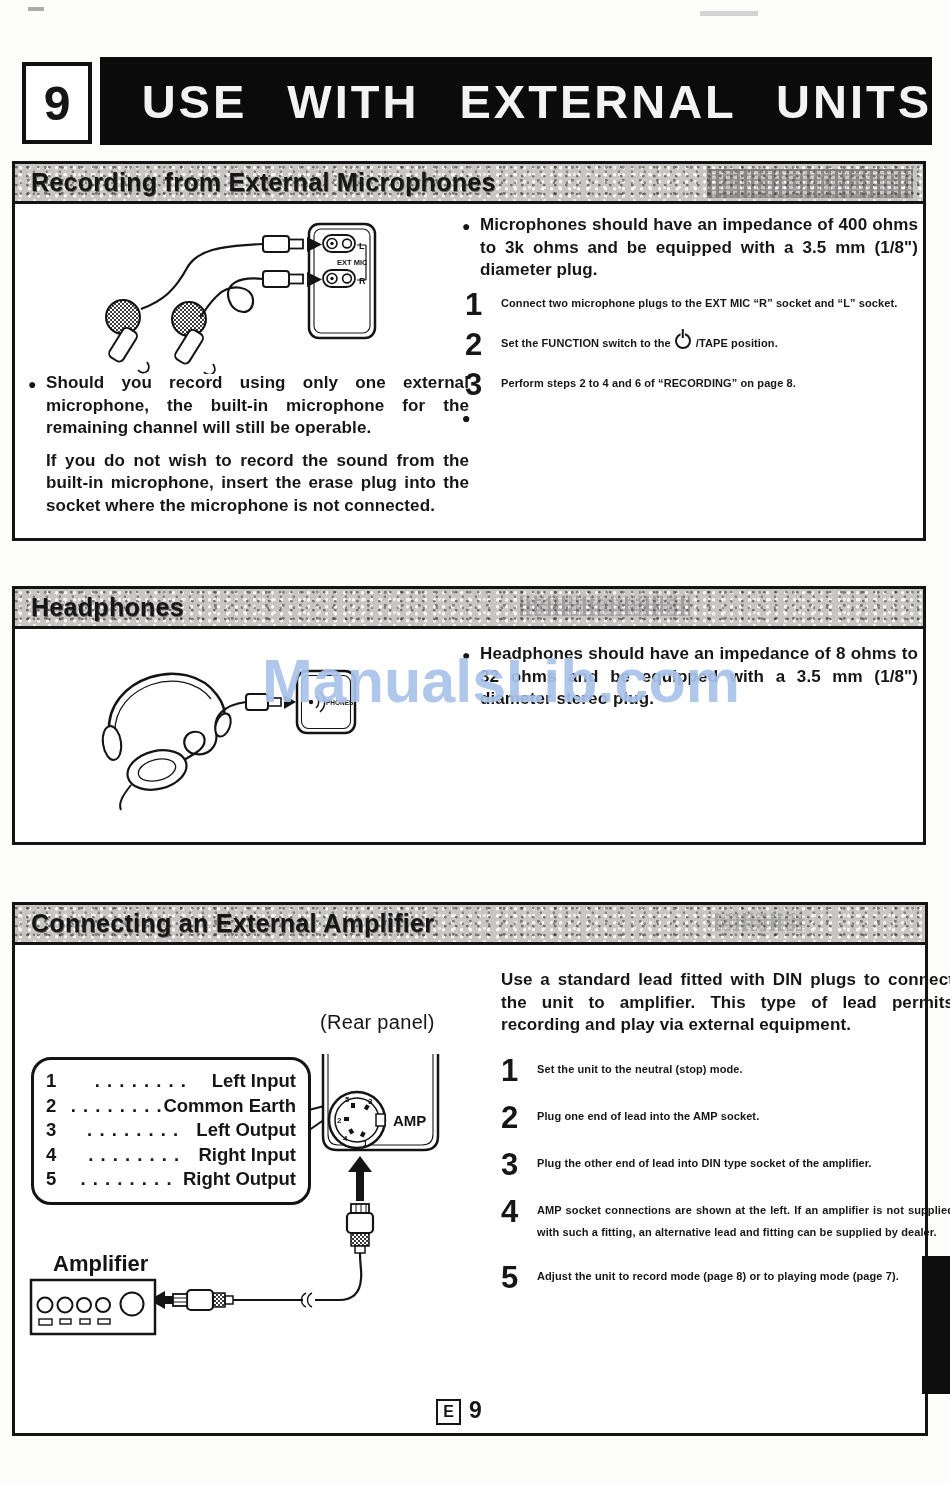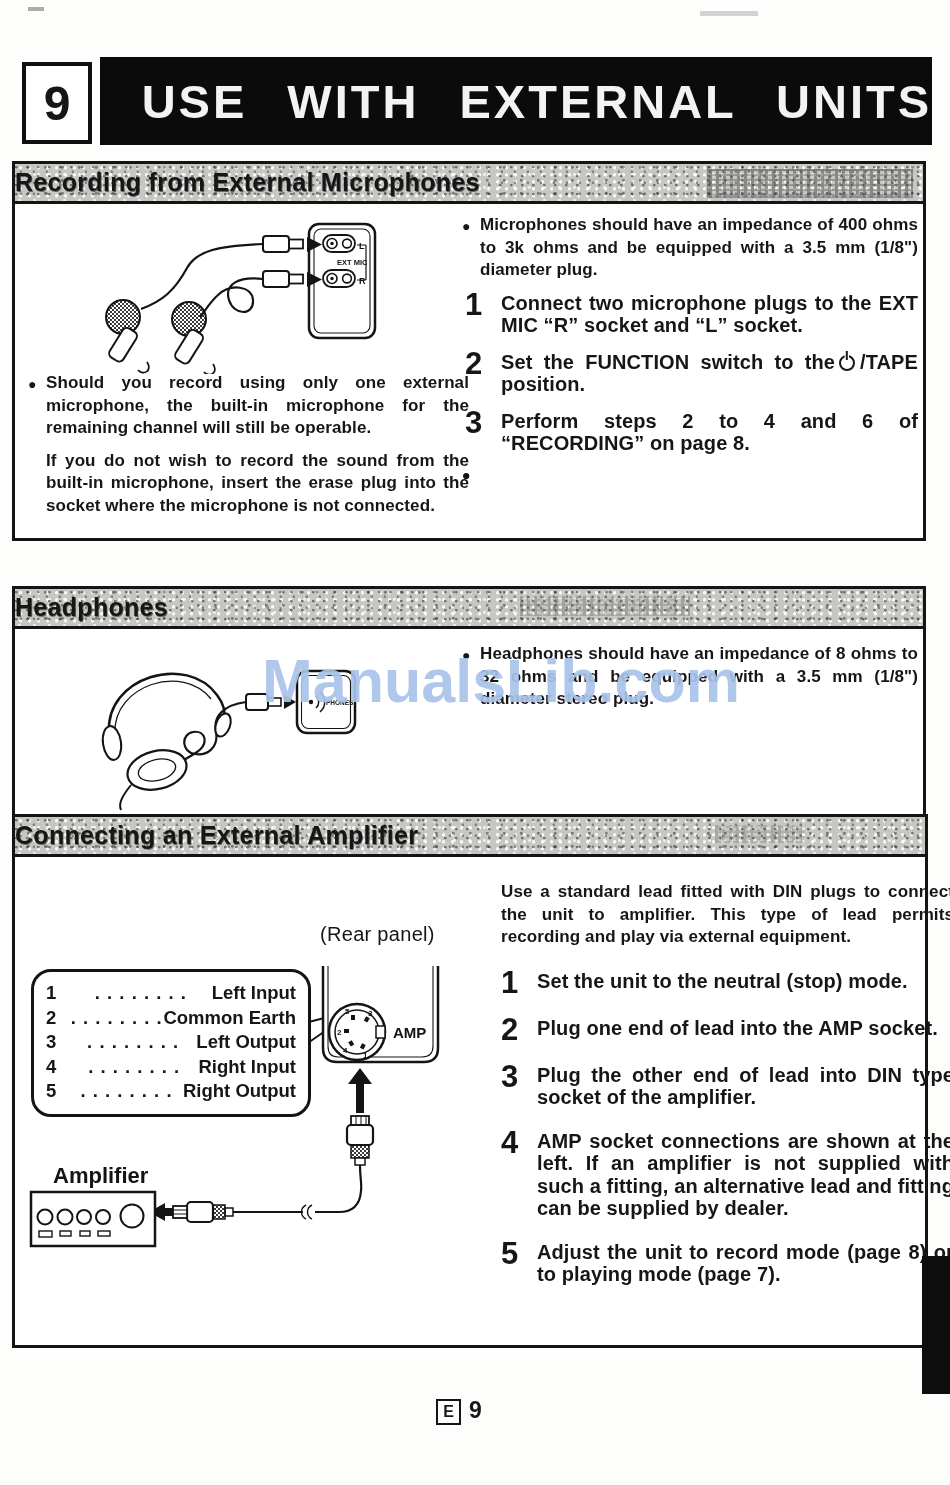--- a/index.html
+++ b/index.html
@@ -10,33 +10,33 @@
   .chapter-box{position:absolute;left:22px;top:62px;width:62px;height:74px;border:4px solid #101010;
                display:flex;align-items:center;justify-content:center;font-size:48px;font-weight:bold;background:#fff;}
   .title-bar{position:absolute;left:100px;top:57px;width:832px;height:88px;background:#0b0b0b;color:#f3f3f3;
              display:flex;align-items:center;justify-content:flex-end;font-size:47px;font-weight:bold;
              letter-spacing:3px;word-spacing:24px;}
 
   
   .section{position:absolute;left:12px;width:908px;border:3px solid #141414;background:#fff;}
   #sec-recording{top:161px;height:374px;}
   #sec-headphones{top:586px;height:253px;}
-  #sec-amplifier{top:814px;height:528px;width:910px;}
+  #sec-amplifier{top:902px;height:528px;width:910px;}
 
   .band{position:relative;height:37px;border-bottom:3px solid #141414;
         background-color:#c7c6c2;
         background-image:
           radial-gradient(circle at 12% 35%, rgba(40,40,40,.55) 0 1px, transparent 1.6px),
           radial-gradient(circle at 45% 70%, rgba(60,60,60,.5) 0 1px, transparent 1.6px),
           radial-gradient(circle at 78% 25%, rgba(30,30,30,.45) 0 1.2px, transparent 1.8px),
           radial-gradient(circle at 62% 55%, rgba(255,255,255,.85) 0 1.4px, transparent 2px),
           radial-gradient(circle at 30% 80%, rgba(255,255,255,.7) 0 1.2px, transparent 1.8px);
         background-size:11px 9px,13px 11px,17px 13px,9px 7px,15px 13px;
         display:flex;align-items:center;}
-  .band-title{font-size:25px;font-weight:bold;letter-spacing:.3px;
+  .band-title{margin-left:16px;font-size:25px;font-weight:bold;letter-spacing:.3px;
               text-shadow:.8px .8px 0 rgba(20,20,20,.55);white-space:nowrap;}
   .noise{position:absolute;opacity:.5;filter:blur(.7px);
          background:repeating-linear-gradient(90deg,#4c4c4c 0 3px,transparent 3px 7px),
                     repeating-linear-gradient(0deg,#6a6a6a 0 2px,transparent 2px 5px);}
   #sec-recording .noise{right:10px;top:5px;width:202px;height:25px;border:2px solid rgba(40,40,40,.65);}
   #sec-headphones .noise{left:505px;top:7px;width:170px;height:20px;opacity:.3;}
   #sec-amplifier .noise{right:120px;top:8px;width:90px;height:18px;opacity:.25;}
 
   
   .col-right{position:absolute;left:450px;width:453px;}
@@ -44,21 +44,21 @@
   #sec-headphones .col-right{top:54px;}
   #sec-amplifier .col-right{top:64px;margin-left:36px;}
 
   .body-p{font-size:17px;line-height:22.5px;font-weight:bold;text-align:justify;margin:0 0 13px 0;letter-spacing:.1px;}
   .bullet-para{position:relative;padding-left:15px;margin-bottom:10px;}
   .bullet-glyph{position:absolute;left:-3px;top:1px;font-size:14px;}
   .no-bullet{padding-left:15px;}
 
   .step{display:flex;margin:0 0 14px 0;}
   .step-num{flex:0 0 36px;font-size:31px;line-height:26px;font-weight:bold;letter-spacing:-1px;}
-  .step-text{flex:1;font-size:20px;line-height:22.5px;font-weight:bold;text-align:justify;letter-spacing:.1px;}
+  .step-text{flex:1;font-size:11px;line-height:22.5px;font-weight:bold;text-align:justify;letter-spacing:.1px;}
 
   .note-left{position:absolute;left:16px;top:208px;width:438px;}
 
   
   .power-icon{position:relative;display:inline-block;width:12px;height:12px;border:2.2px solid #161616;
               border-radius:50%;vertical-align:-2px;margin:0 5px 0 4px;}
   .power-icon::after{content:"";position:absolute;left:50%;top:-6px;width:2.4px;height:9px;background:#161616;
                      transform:translateX(-50%);box-shadow:0 0 0 1.2px #fff;}
 
   

